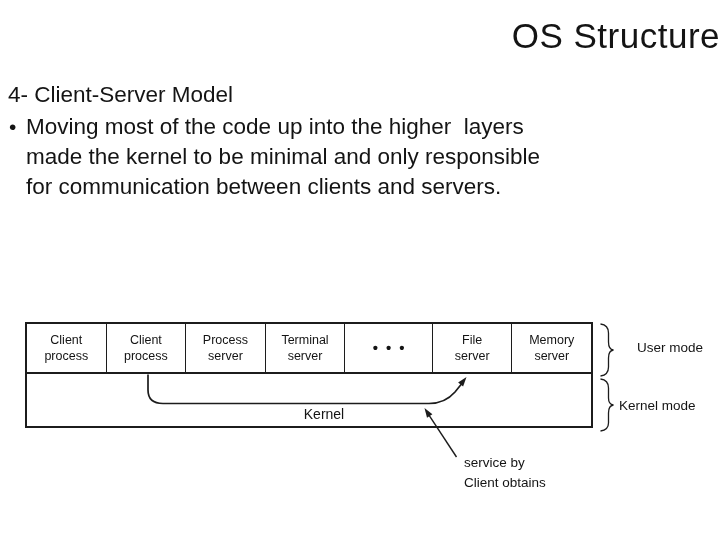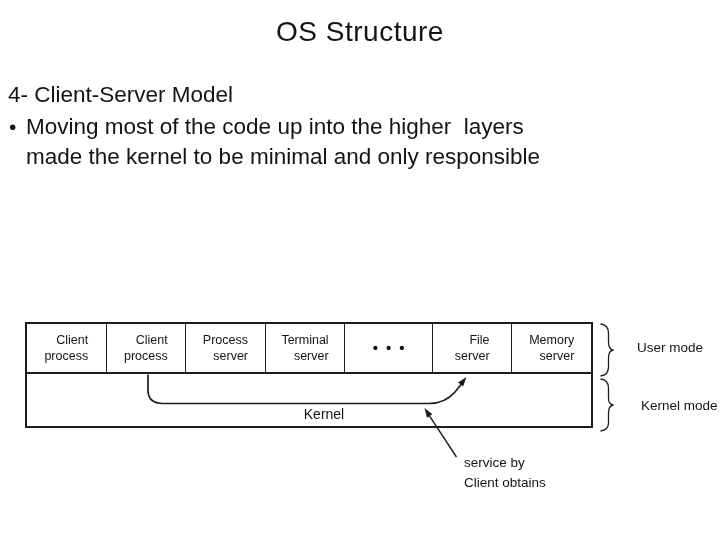--- a/index.html
+++ b/index.html
@@ -8,22 +8,22 @@
     background:#ffffff;
     position:relative;
     overflow:hidden;
     font-family:"Liberation Sans", sans-serif;
     color:#141414;
   }
   .abs{position:absolute;}
 
   .slide-title{
     left:0;right:0;top:16px;
-    text-align:center;
-    font-size:28px;
+    text-align:right;
+    font-size:35px;
     font-weight:400;
     letter-spacing:0.5px;
   }
   .subtitle{
     left:8px;top:74px;
     font-size:22.5px;
     margin-top:8px;
   }
   .bullet-marker{
     left:9px;top:112px;
@@ -42,21 +42,21 @@
     left:25px;top:322px;width:568px;height:52px;
     border:2px solid #1c1c1c;
     box-sizing:border-box;
     display:flex;
     background:#fff;
   }
   .cell{
     flex:1;
     border-right:1.7px solid #1c1c1c;
     display:flex;align-items:center;justify-content:center;
-    text-align:right;
+    text-align:center;
     font-size:12.5px;
     line-height:1.3;
     white-space:pre-line;
   }
   .cell:last-child{border-right:none;}
   .cell.dots{
     font-size:15px;
     font-weight:700;
     letter-spacing:8px;
     padding-left:8px;
@@ -71,21 +71,21 @@
   .kernel-label{
     left:40px;top:406px;width:568px;
     text-align:center;
     font-size:14px;
   }
   .mode-label{
     font-size:13.5px;
     white-space:nowrap;
   }
   .mode-label.user{left:621px;top:340px;margin-left:16px;}
-  .mode-label.kernel{left:641px;top:398px;}
+  .mode-label.kernel{left:619px;top:398px;}
 
   .annotation{
     left:464px;top:453px;
     font-size:13.5px;
     line-height:19.5px;
     height:57px;
     overflow:hidden;
     white-space:nowrap;
   }
 
@@ -98,20 +98,21 @@
 <body>
 
 <div class="abs slide-title">OS Structure</div>
 
 <div class="abs subtitle">4- Client-Server Model</div>
 
 <span class="abs bullet-marker">•</span>
 <div class="abs bullet-text">
   <div>Moving most of the code up into the higher  layers</div>
   <div>made the kernel to be minimal and only responsible</div>
+  <div>for communication between clients and servers.</div>
 </div>
 
 <div class="abs top-row">
   <div class="cell">Client
 process</div>
   <div class="cell">Client
 process</div>
   <div class="cell">Process
 server</div>
   <div class="cell">Terminal

